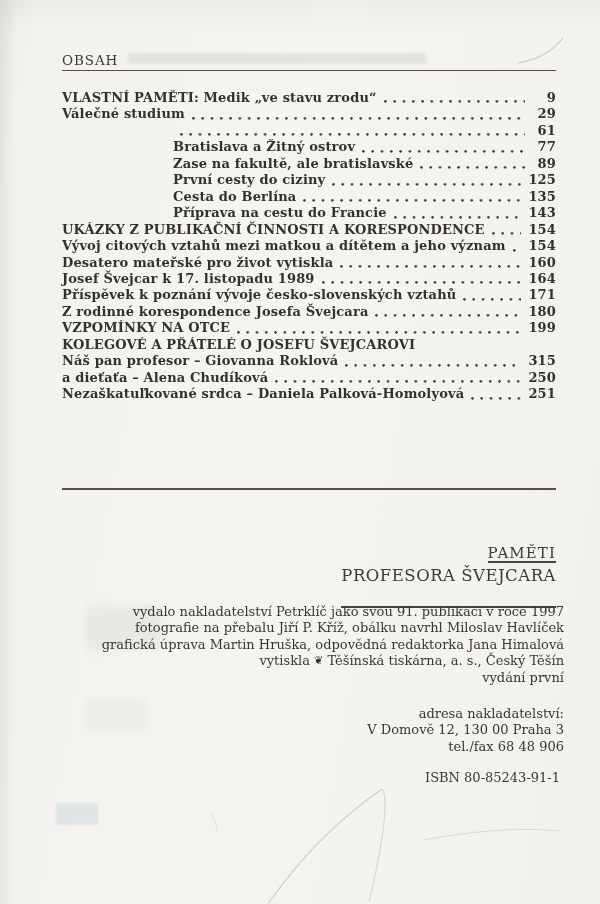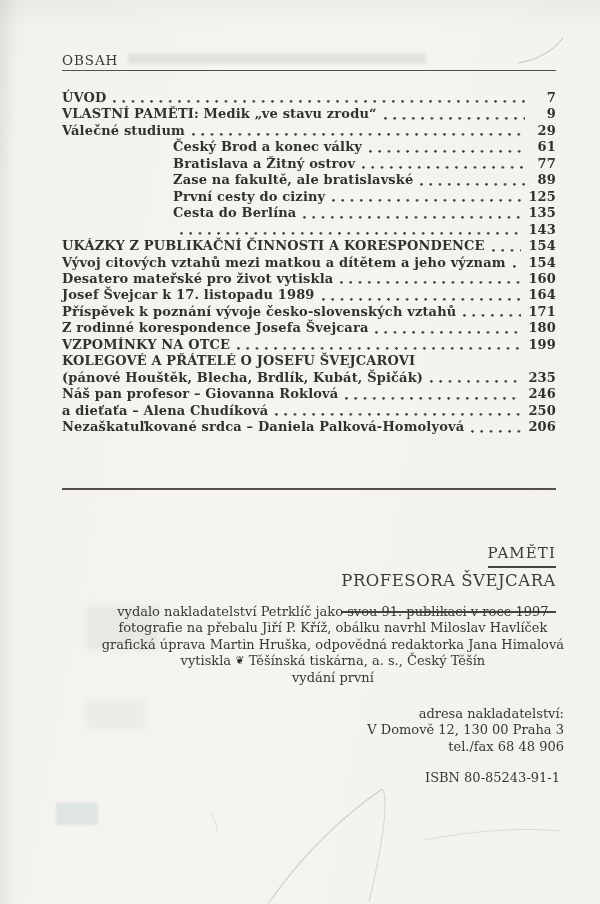--- a/index.html
+++ b/index.html
@@ -41,29 +41,29 @@
   }
   .toc-page{min-width:24px;text-align:right;padding-left:4px;white-space:nowrap;}
   
   .title-block{
     position:absolute;top:546px;right:44px;
     display:flex;flex-direction:column;align-items:flex-end;gap:5px;
     color:#3d3b37;
   }
   .title-line1{
     font-size:15px;letter-spacing:1.1px;line-height:1;
-    padding-bottom:5px;border-bottom:2.6px solid #47453f;
+    border-bottom:2.6px solid #47453f;
   }
   .title-line2{
     font-size:16.5px;letter-spacing:0.5px;line-height:1;
     padding-bottom:21px;border-bottom:2.8px solid #47453f;
   }
   
   .colophon{
-    position:absolute;top:604px;right:36px;text-align:center;
+    position:absolute;top:604px;right:36px;text-align:right;
     font-size:13px;line-height:16.35px;color:#393733;
   }
   .pmark{font-size:11px;position:relative;top:-1px;color:#2e2c29;}
   .address{
     position:absolute;top:706px;right:36px;text-align:right;
     font-size:13px;line-height:16.35px;color:#393733;
   }
   .isbn{
     position:absolute;top:770px;right:40px;text-align:center;
     font-size:13px;color:#393733;
@@ -91,36 +91,30 @@
     <path d="M382 789 C390 798 381 852 369 902" stroke="rgba(120,118,112,0.26)" stroke-width="1" fill="none"></path>
     <path d="M424 840 C470 831 522 827 560 831" stroke="rgba(130,128,122,0.22)" stroke-width="1" fill="none"></path>
     <path d="M210 813 C215 821 218 827 217 832" stroke="rgba(130,128,122,0.20)" stroke-width="1" fill="none"></path>
   </svg>
 
   <div class="obsah">OBSAH</div>
   <div class="rule rule-top"></div>
 
   <div class="toc">
       <div class="toc-row">
-        <span class="toc-label">ÚVOD</span>
-        <span class="leader"></span>
-        <span class="toc-page">7</span>
-      </div>
-      <div class="toc-row">
         <span class="toc-label">VLASTNÍ PAMĚTI: Medik „ve stavu zrodu“</span>
         <span class="leader"></span>
         <span class="toc-page">9</span>
       </div>
       <div class="toc-row">
         <span class="toc-label">Válečné studium</span>
         <span class="leader"></span>
         <span class="toc-page">29</span>
       </div>
       <div class="toc-row indent">
-        <span class="toc-label">Český Brod a konec války</span>
         <span class="leader"></span>
         <span class="toc-page">61</span>
       </div>
       <div class="toc-row indent">
         <span class="toc-label">Bratislava a Žitný ostrov</span>
         <span class="leader"></span>
         <span class="toc-page">77</span>
       </div>
       <div class="toc-row indent">
         <span class="toc-label">Zase na fakultě, ale bratislavské</span>
@@ -131,20 +125,21 @@
         <span class="toc-label">První cesty do ciziny</span>
         <span class="leader"></span>
         <span class="toc-page">125</span>
       </div>
       <div class="toc-row indent">
         <span class="toc-label">Cesta do Berlína</span>
         <span class="leader"></span>
         <span class="toc-page">135</span>
       </div>
       <div class="toc-row indent">
+        <span class="toc-label">Příprava na cestu do Francie</span>
         <span class="leader"></span>
         <span class="toc-page">143</span>
       </div>
       <div class="toc-row">
         <span class="toc-label">UKÁZKY Z PUBLIKAČNÍ ČINNOSTI A KORESPONDENCE</span>
         <span class="leader"></span>
         <span class="toc-page">154</span>
       </div>
       <div class="toc-row">
         <span class="toc-label">Vývoj citových vztahů mezi matkou a dítětem a jeho význam</span>
@@ -173,38 +168,33 @@
       </div>
       <div class="toc-row">
         <span class="toc-label">VZPOMÍNKY NA OTCE</span>
         <span class="leader"></span>
         <span class="toc-page">199</span>
       </div>
       <div class="toc-row">
         <span class="toc-label">KOLEGOVÉ A PŘÁTELÉ O JOSEFU ŠVEJCAROVI</span>
       </div>
       <div class="toc-row">
-        <span class="toc-label">(pánové Houštěk, Blecha, Brdlík, Kubát, Špičák)</span>
-        <span class="leader"></span>
-        <span class="toc-page">235</span>
-      </div>
-      <div class="toc-row">
         <span class="toc-label">Náš pan profesor – Giovanna Roklová</span>
         <span class="leader"></span>
-        <span class="toc-page">246</span>
+        <span class="toc-page">315</span>
       </div>
       <div class="toc-row">
         <span class="toc-label">a dieťaťa – Alena Chudíková</span>
         <span class="leader"></span>
         <span class="toc-page">250</span>
       </div>
       <div class="toc-row">
         <span class="toc-label">Nezaškatuľkované srdca – Daniela Palková-Homolyová</span>
         <span class="leader"></span>
-        <span class="toc-page">206</span>
+        <span class="toc-page">251</span>
       </div>
     </div>
 
   <div class="rule rule-mid"></div>
 
   <div class="title-block">
     <span class="title-line1">PAMĚTI</span>
     <span class="title-line2">PROFESORA ŠVEJCARA</span>
   </div>
 

